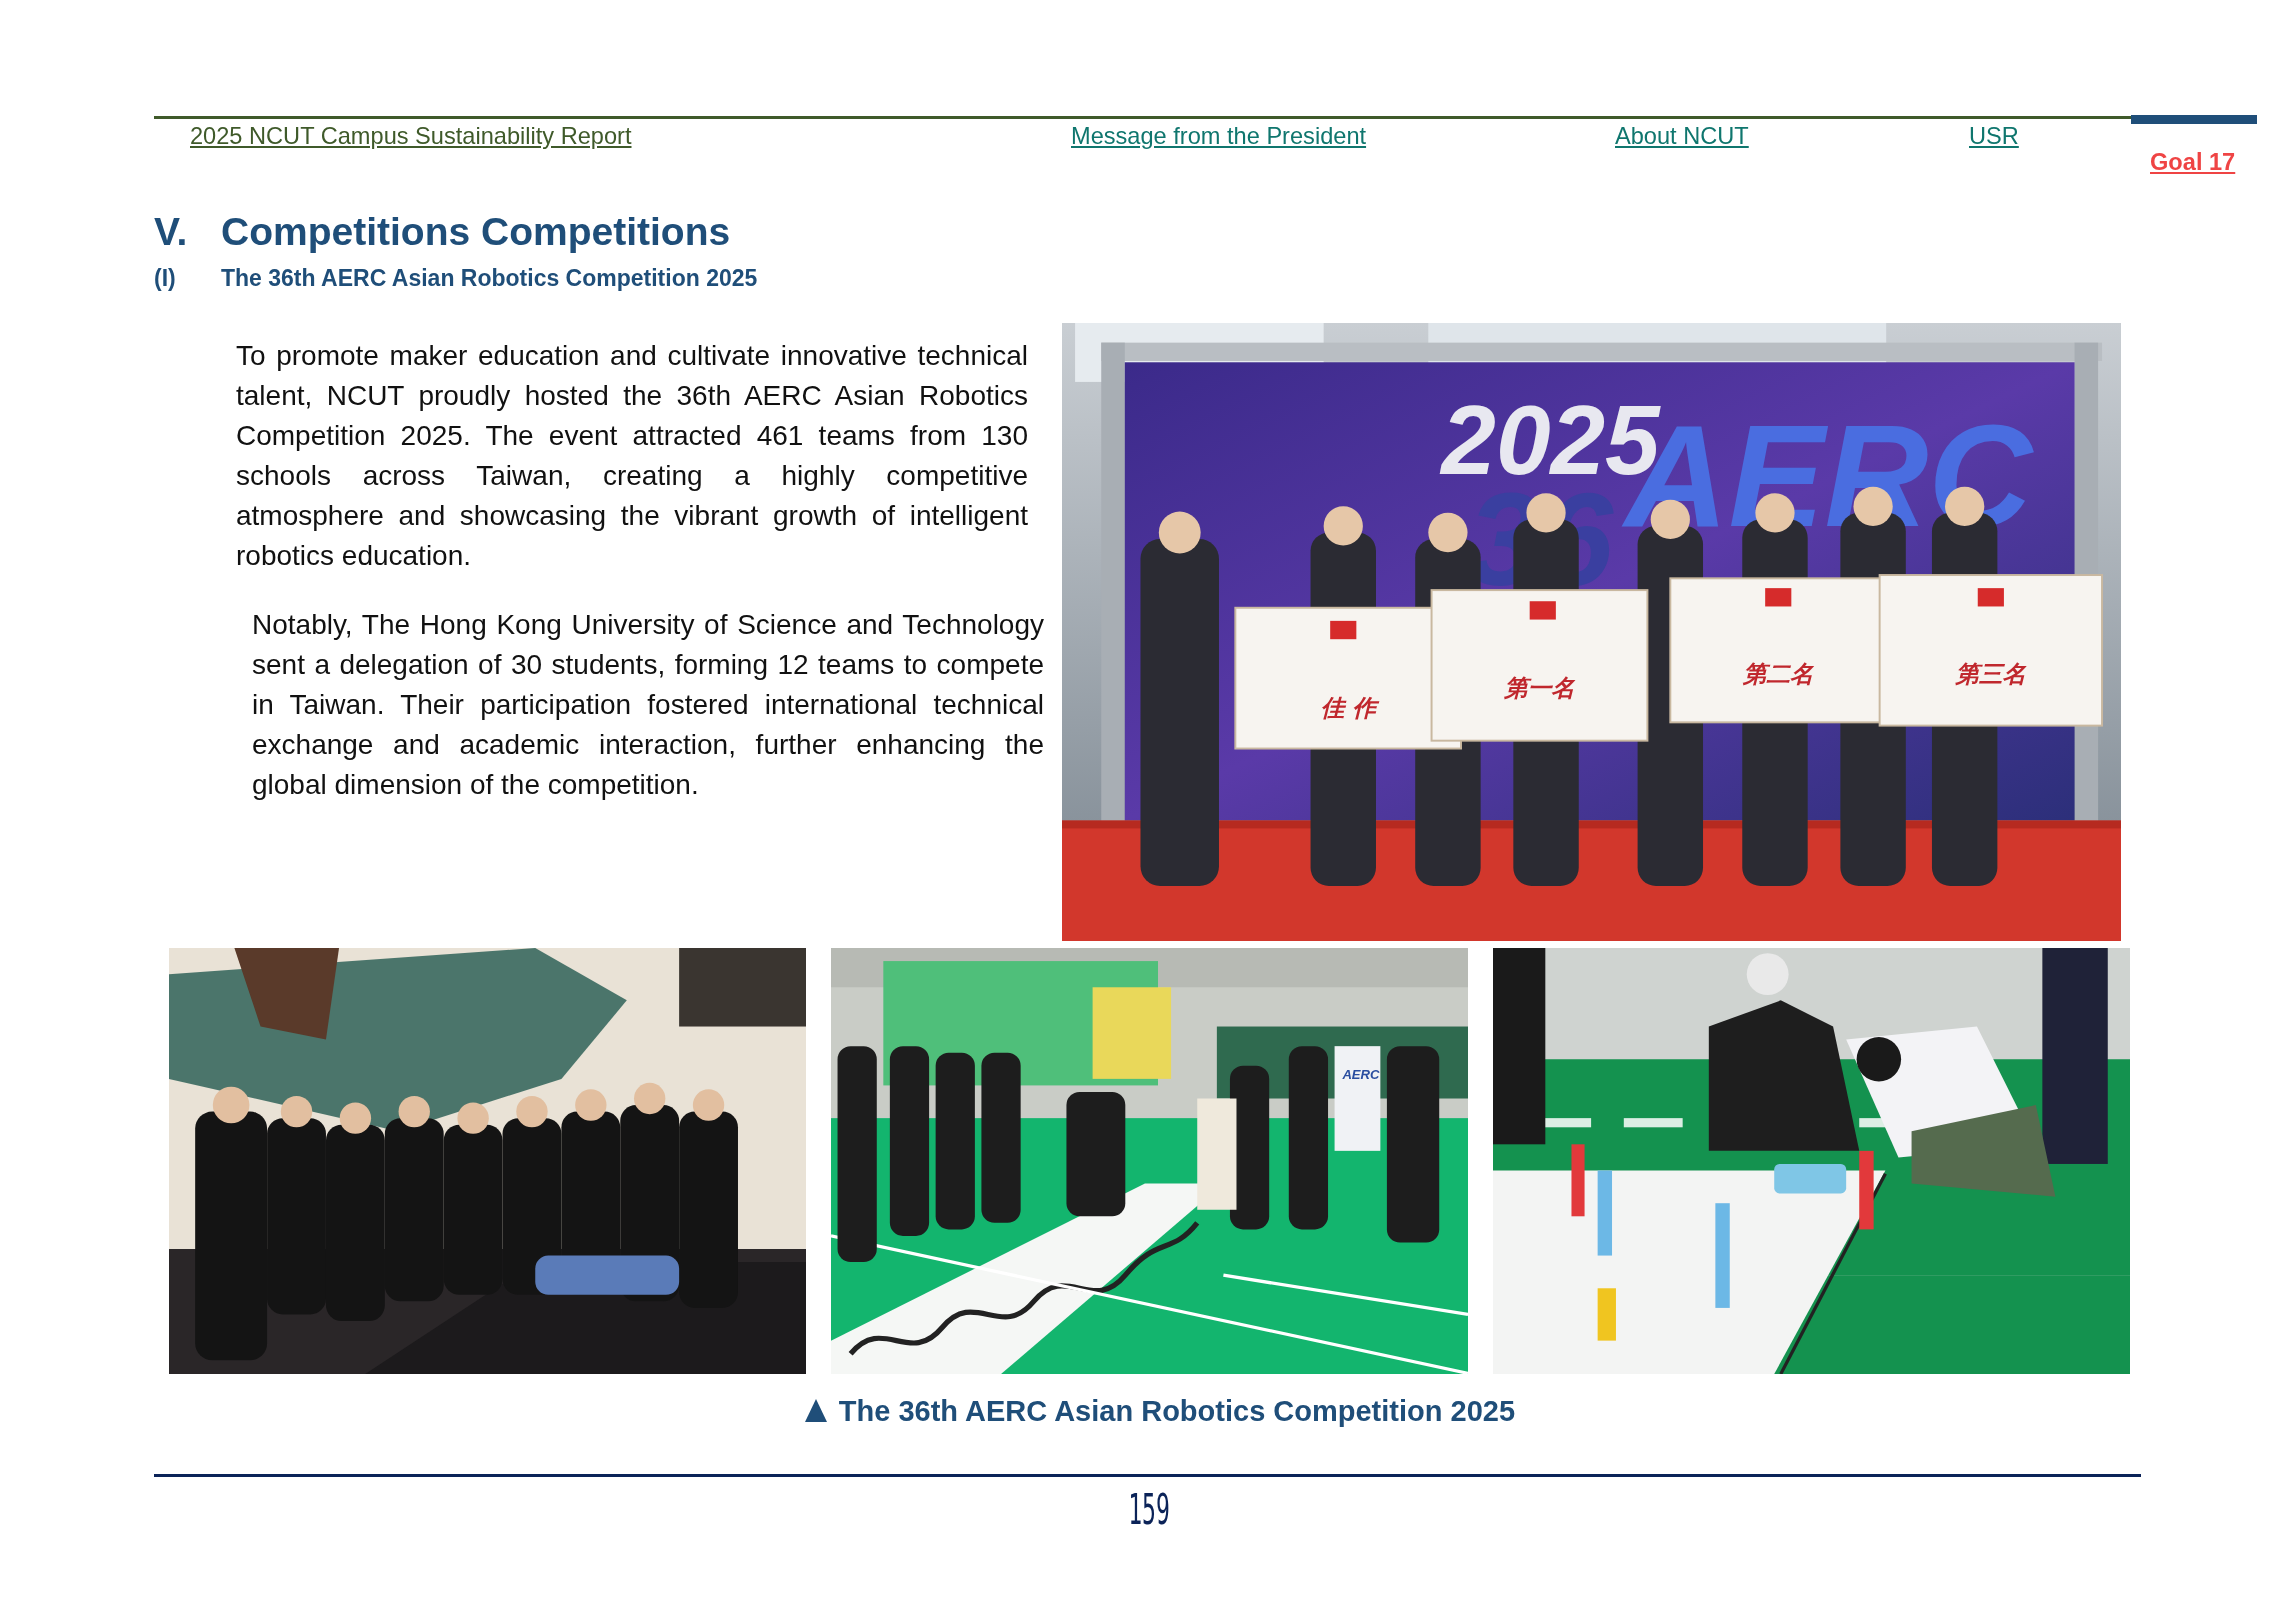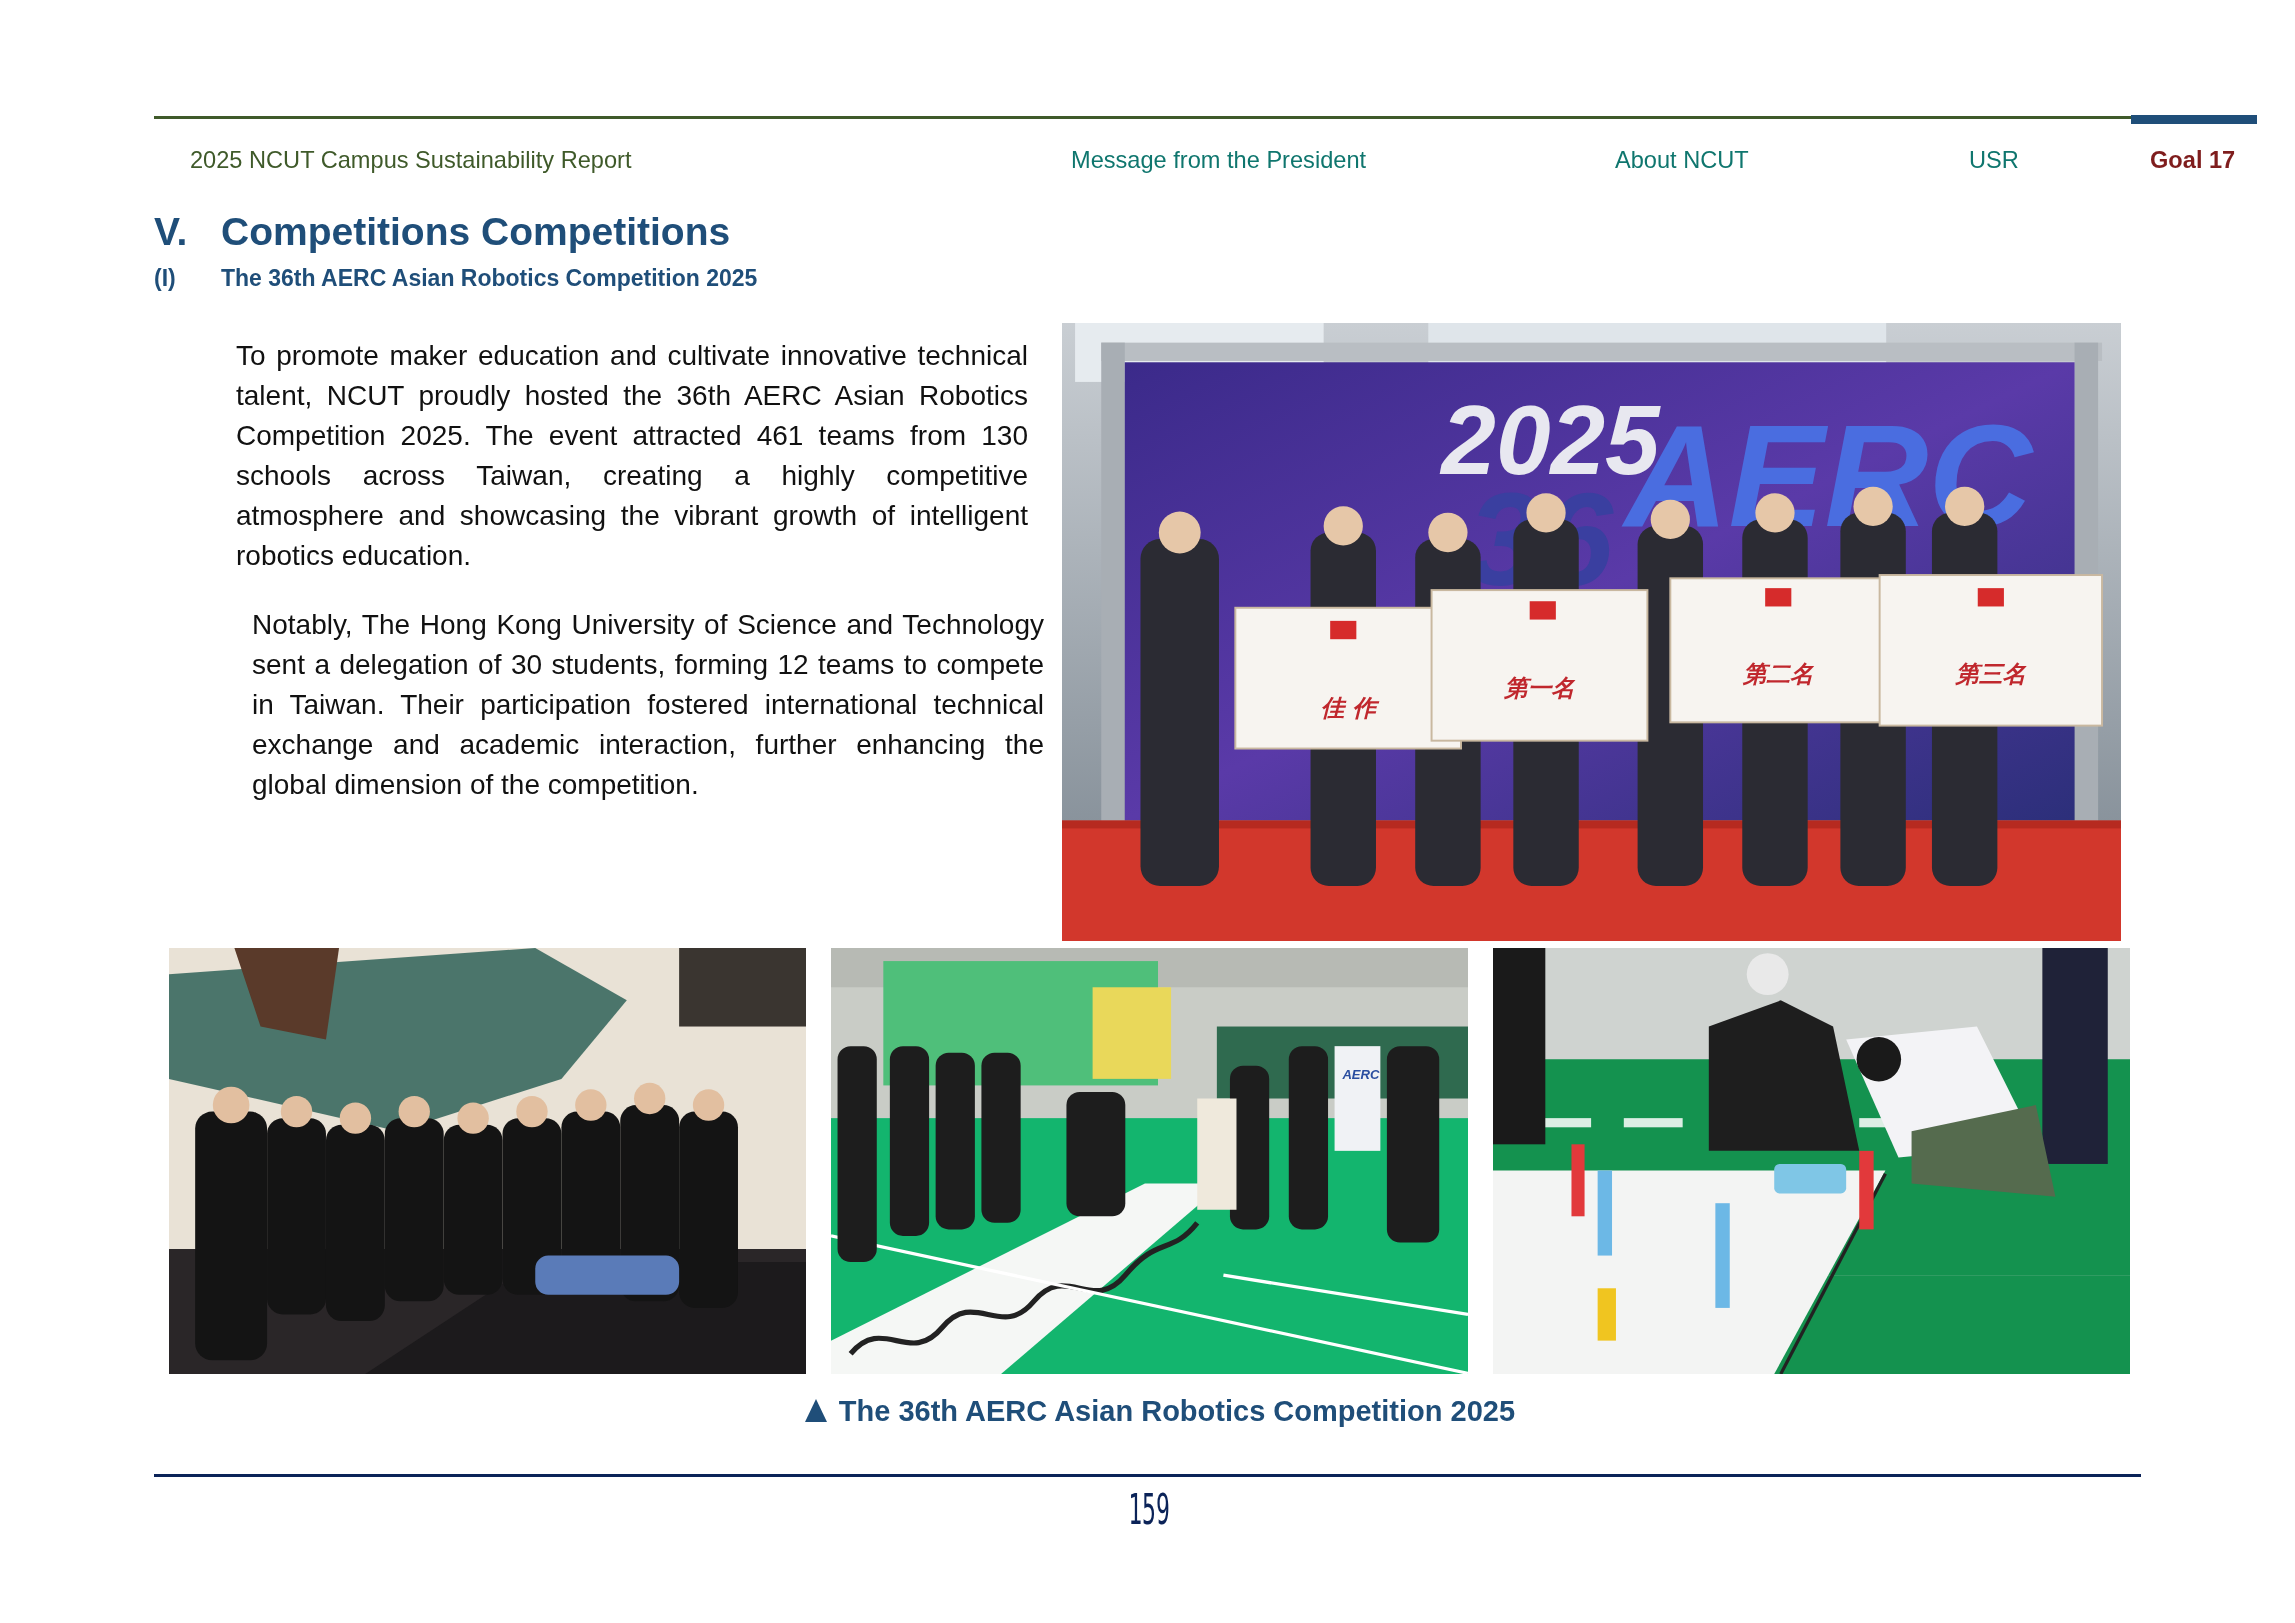--- a/index.html
+++ b/index.html
@@ -3,24 +3,24 @@
 <meta charset="utf-8">
 <style>
   html, body { margin: 0; padding: 0; background: #ffffff; }
   body { width: 2295px; height: 1623px; position: relative; overflow: hidden;
          font-family: "Liberation Sans", "DejaVu Sans", sans-serif; }
   .abs { position: absolute; }
 
   
   .hdr-line { left: 154px; top: 116px; width: 1977px; height: 3.3px; background: #3f5a2a; }
   .hdr-tab { left: 2131px; top: 115px; width: 126px; height: 8.5px; background: #1f4e79; }
-  .hdr-text { top: 146px; font-size: 23.6px; line-height: 29px; white-space: nowrap; }
+  .hdr-text { top: 122px; font-size: 23.6px; line-height: 29px; white-space: nowrap; text-decoration: underline; }
   .hdr-report { left: 190px; color: #3f5a2a; }
   .hdr-nav { color: #0f766e; }
-  .hdr-active { color: #7f1d1d; font-weight: bold; }
+  .hdr-active { color: #ef4444; font-weight: bold; margin-top: 26px; }
 
   
   .h1 { left: 154px; top: 208px; font-size: 39px; line-height: 47px; font-weight: bold; color: #1f4e79; white-space: nowrap; }
   .h1 .num { display: inline-block; width: 67px; }
   .h2 { left: 154px; top: 258px; font-size: 23px; line-height: 41px; font-weight: bold; color: #1f4e79; white-space: nowrap; }
   .h2 .num { display: inline-block; width: 67px; }
 
   
   .para { left: 236px; width: 792px; font-size: 28px; line-height: 40px; color: #111111; text-align: justify; text-align-last: left; }
   .p1 { top: 336px; }

